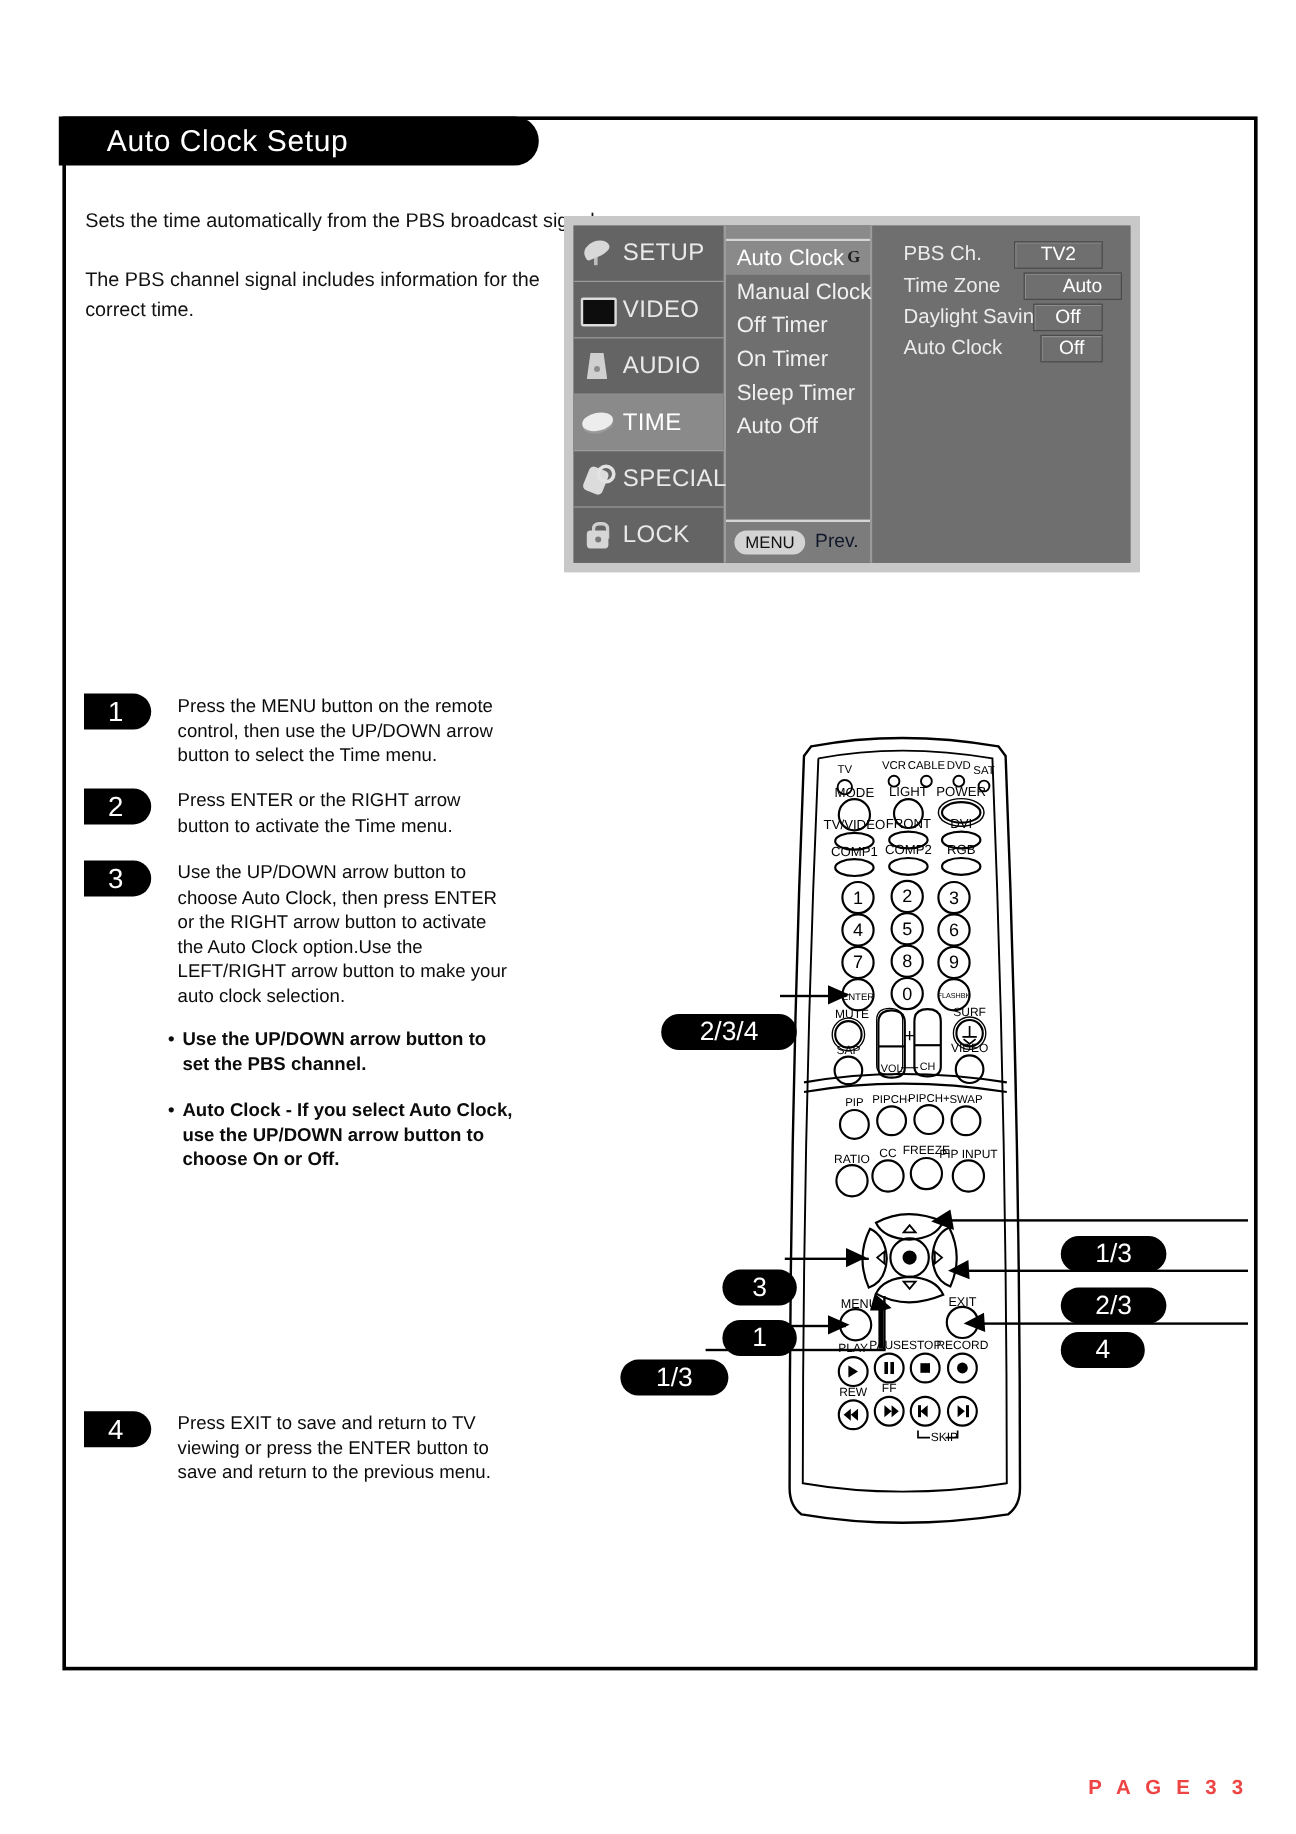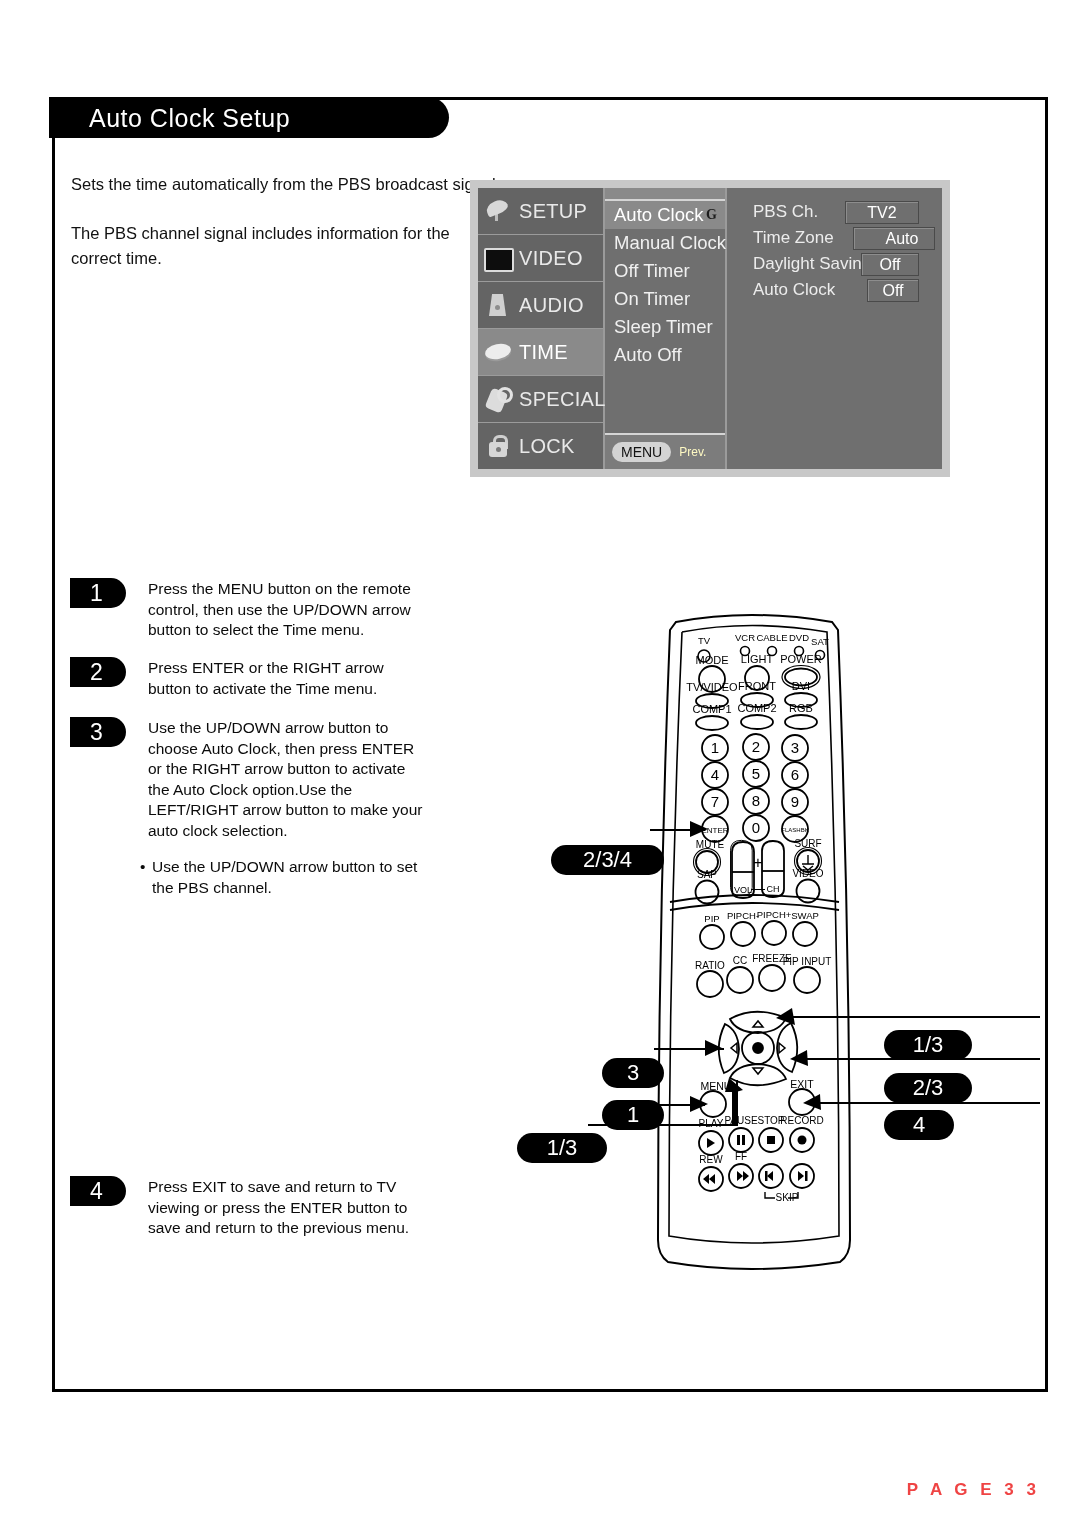--- a/index.html
+++ b/index.html
@@ -39,31 +39,31 @@
   .ic-lock:before{content:"";position:absolute;left:9px;top:2px;width:9px;height:11px;border:3px solid #cfcfcf;border-bottom:none;border-radius:6px 6px 0 0;}
   .lockhole{position:absolute;left:12px;top:14px;width:5px;height:5px;border-radius:50%;background:#7a7a7a;z-index:3;}
 
   .osd-mid{width:120px;background:#6f6f6f;position:relative;border-right:2px solid #9b9b9b;}
   .osd-mid .topbar{height:11px;background:#8a8a8a;border-bottom:2px solid #d5d5d5;}
   .mid-item{height:28px;line-height:28px;color:#f0f0f0;font-size:18.5px;padding-left:9px;white-space:nowrap;position:relative;}
   .mid-item.sel{background:#8a8a8a;color:#fff;}
   .mid-item .gmark{position:absolute;right:8px;top:0;font-size:14px;font-weight:bold;color:#1d1d1d;font-family:"Liberation Serif",serif;}
   .osd-menurow{position:absolute;left:0;bottom:0;width:100%;height:34px;background:#7c7c7c;border-top:2px solid #d5d5d5;display:flex;align-items:center;}
   .menu-pill{margin-left:7px;background:#d3d3d3;color:#111;font-size:14px;border-radius:11px;padding:2px 9px;}
-  .prev-txt{margin-left:8px;color:#fef9c3;font-size:12px;}
+  .prev-txt{margin-left:8px;color:#0f172a;font-size:16px;}
 
   .osd-right{flex:1;background:#6f6f6f;position:relative;padding-top:11px;}
   .right-row{height:26px;display:flex;align-items:center;position:relative;}
   .right-label{color:#ececec;font-size:17px;padding-left:26px;white-space:nowrap;}
   .value-box{position:absolute;top:2px;height:21px;line-height:21px;text-align:center;color:#fff;font-size:16px;border:1px solid #4a4a4a;background:#6f6f6f;box-shadow:inset 1px 1px 0 #8d8d8d;}
   .pill{position:absolute;background:#000;border-radius:0 15px 15px 0;height:30px;width:56px;}
   .pill span{color:#fff;font-size:23px;position:absolute;left:20px;top:2px;}
   .steptext{position:absolute;font-size:15.5px;line-height:20.5px;color:#0b0b0b;}
 
-  .bullets{position:absolute;left:140px;width:290px;font-size:15.5px;line-height:20.5px;color:#0b0b0b;}
+  .bullets{position:absolute;left:140px;width:290px;font-size:15.5px;line-height:20.5px;color:#0b0b0b;font-weight:bold;}
   .bullets .bl{margin-bottom:18px;position:relative;padding-left:12px;}
   .bullets .bl:before{content:"\2022";position:absolute;left:0;top:0;}
 
   .pagenum{position:absolute;right:40px;bottom:28px;font-size:17px;letter-spacing:4px;color:#ef4444;font-weight:bold;font-family:"Liberation Sans",sans-serif;}
 
   
   .remote-wrap{position:absolute;left:500px;top:600px;width:500px;height:680px;}
   .callout{position:absolute;background:#000;border-radius:16px;height:30px;display:flex;align-items:center;justify-content:center;color:#fff;font-size:22px;}
   .cline{position:absolute;background:#000;height:1.5px;}
   svg.remote{position:absolute;left:0;top:0;}
@@ -164,20 +164,21 @@
   </div>
 <div class="steptext" style="left:148px;top:658px;width:275px;">Press ENTER or the RIGHT arrow button to activate the Time menu.</div>
 
 <div class="pill" style="left:70px;top:717px;">
     <span>3</span>
   </div>
 <div class="steptext" style="left:148px;top:718px;width:275px;">Use the UP/DOWN arrow button to choose Auto Clock, then press ENTER or the RIGHT arrow button to activate the Auto Clock option.Use the LEFT/RIGHT arrow button to make your auto clock selection.</div>
 
 <div class="bullets" style="top:857px;">
   <div class="bl">Use the UP/DOWN arrow button to set the PBS channel.</div>
+  <div class="bl">Auto Clock - If you select Auto Clock, use the UP/DOWN arrow button  to choose On or Off.</div>
 </div>
 
 <div class="pill" style="left:70px;top:1176px;">
     <span>4</span>
   </div>
 <div class="steptext" style="left:148px;top:1177px;width:275px;">Press EXIT to save and return to TV viewing or press the ENTER button to save and return to the previous menu.</div>
 
 <div class="pagenum">P A G E   3 3</div>
 
 <div class="remote-wrap">

